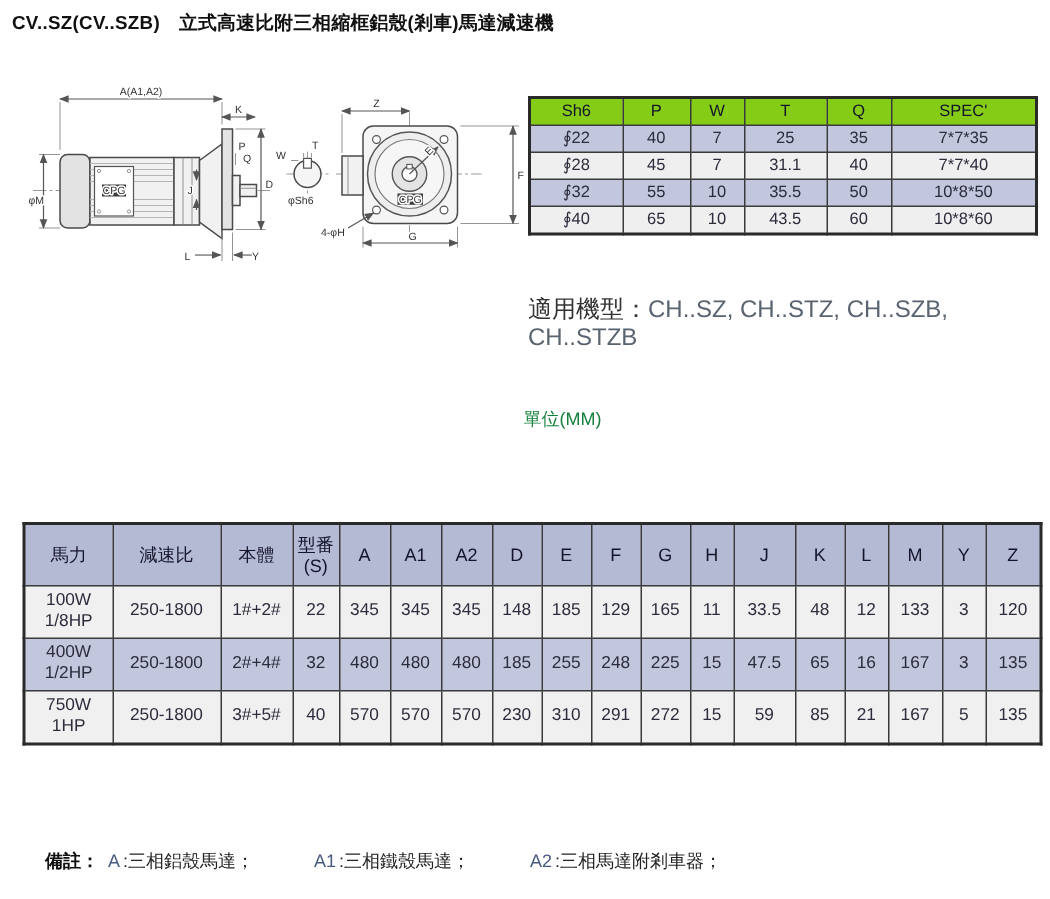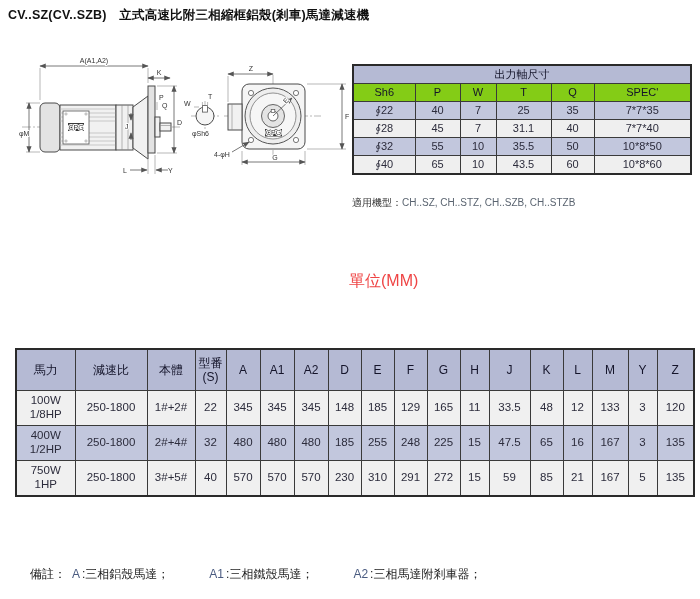--- a/index.html
+++ b/index.html
@@ -29,33 +29,33 @@
   th{background:#b5bad4;font-weight:normal;color:#14142a}
   td{color:#2c2c3c}
 
   .shaft-wrap{position:absolute;left:352px;top:64px;width:338px}
   .shaft-wrap table{width:338px;font-size:11px}
   .shaft-wrap th,.shaft-wrap td{height:17px}
   .shaft-wrap thead tr.colrow th{background:#84cc16}
   .shaft-wrap tbody tr:nth-child(odd){background:#c2c7dd}
   .shaft-wrap tbody tr:nth-child(even){background:#efefef}
 
-  .applicable{position:absolute;left:352px;top:196px;font-size:10px;color:#333}
+  .applicable{position:absolute;left:352px;top:196px;font-size:16px;color:#333}
   .applicable .val{color:#5a6470}
-  .unit{position:absolute;left:349px;top:271px;font-size:16px;color:#ef4444}
+  .unit{position:absolute;left:349px;top:271px;font-size:12px;color:#15803d}
 
   .dim-wrap{position:absolute;left:15px;top:348px;width:678px}
   .dim-wrap table{width:678px;font-size:11.5px}
   .dim-wrap thead th{height:40px;font-size:12px}
   .dim-wrap tbody td{height:34px}
   .dim-wrap tbody tr:nth-child(odd){background:#f0f0f0}
   .dim-wrap tbody tr:nth-child(even){background:#c2c7dd}
 
   .notes{position:absolute;left:30px;top:566px;font-size:12px;color:#222;white-space:nowrap}
-  .notes .lbl{font-weight:normal;color:#111;margin-right:6px}
+  .notes .lbl{font-weight:bold;color:#111;margin-right:6px}
   .notes .item{margin-right:40px}
   .notes .code{color:#4a5b80;margin-right:2px}
 </style>
 </head>
 <body>
 
 <div class="title">CV..SZ(CV..SZB)　立式高速比附三相縮框鋁殼(剎車)馬達減速機</div>
 
 <svg class="drawing" width="335" height="160" viewBox="0 0 335 160">
   <defs>
@@ -176,23 +176,20 @@
   <table>
     <colgroup>
         <col style="width:62px">
         <col style="width:45px">
         <col style="width:36px">
       <col style="width:55px">
         <col style="width:43px">
         <col style="width:97px">
       </colgroup>
     <thead>
-      <tr>
-        <th colspan="6">出力軸尺寸</th>
-      </tr>
       <tr class="colrow">
           <th>Sh6</th>
           <th>P</th>
           <th>W</th>
           <th>T</th>
           <th>Q</th>
           <th>SPEC'</th>
         </tr>
     </thead>
     <tbody>

